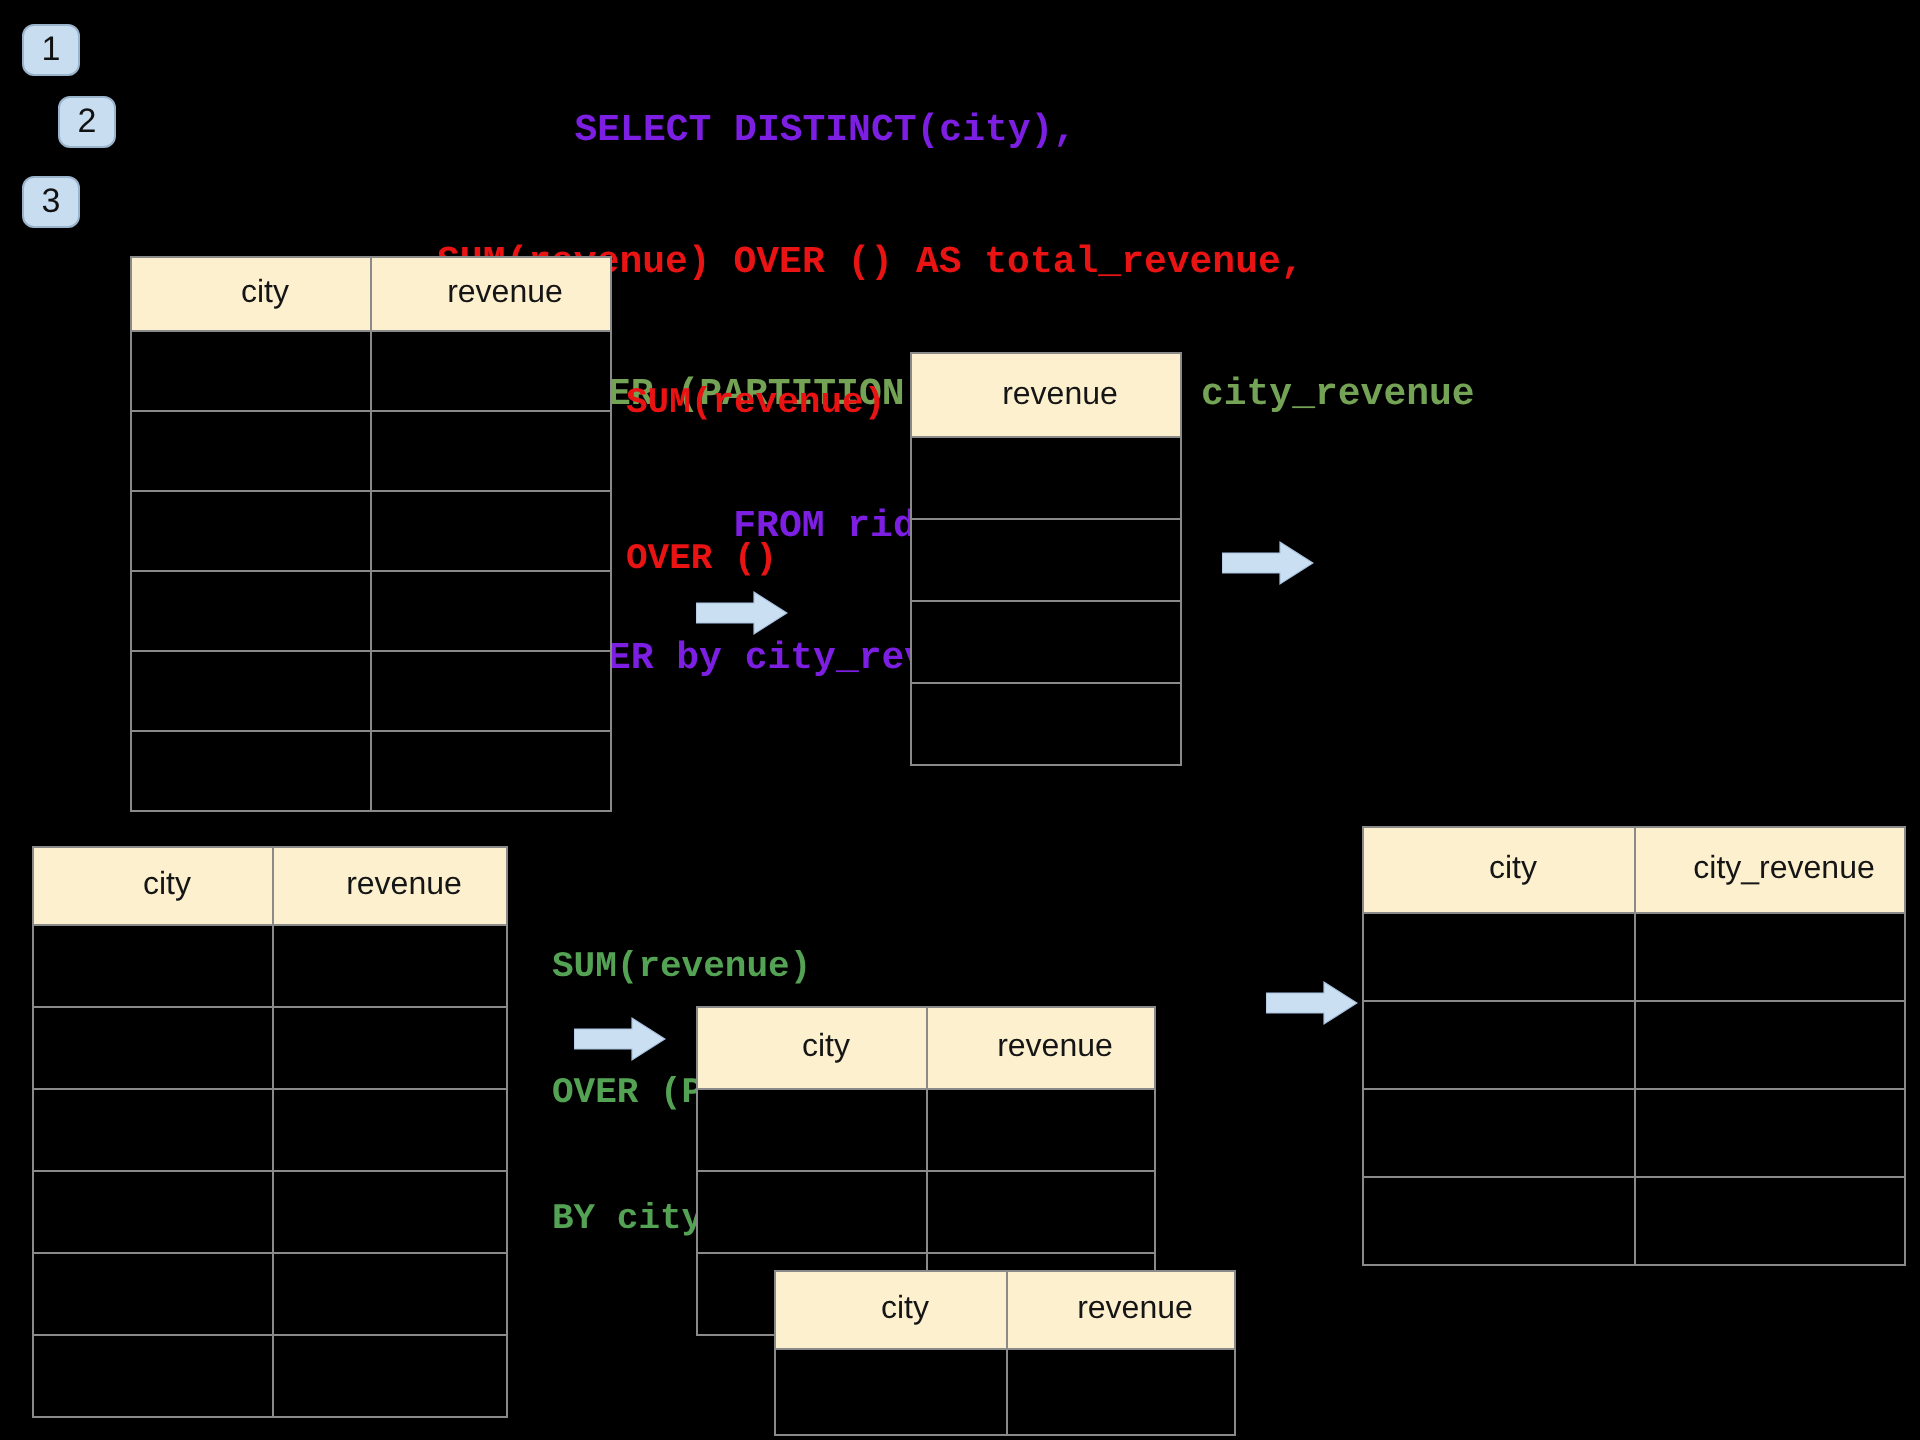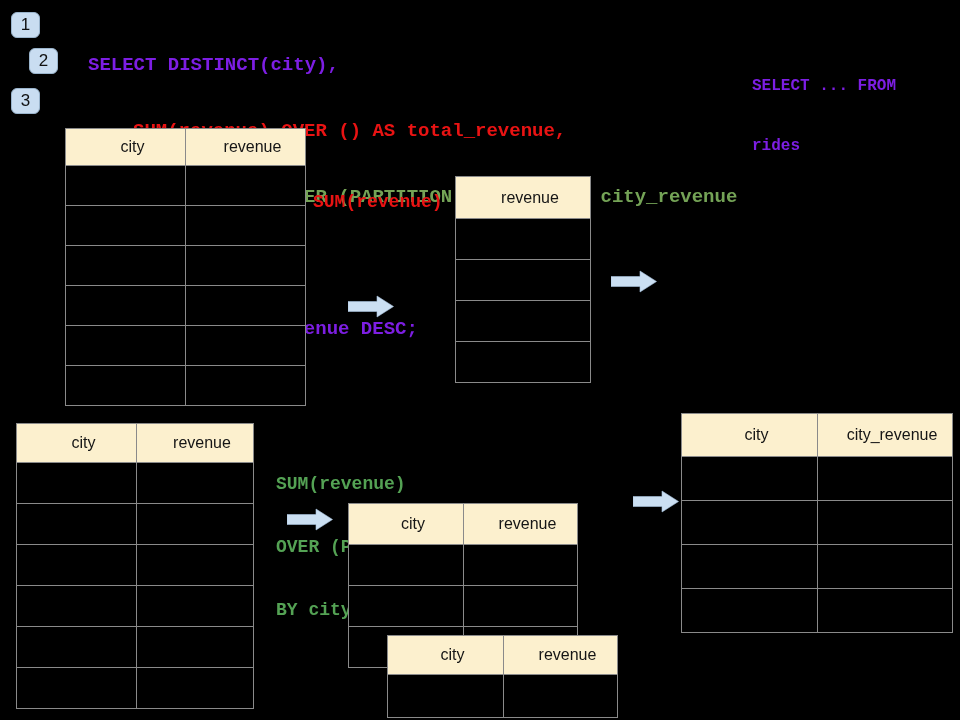--- a/index.html
+++ b/index.html
@@ -15,21 +15,21 @@
   .badge{position:absolute; width:29px; height:26px; background:var(--badge-bg);
          border:1px solid var(--badge-border); border-radius:6px;
          display:flex; align-items:center; justify-content:center;
          font:400 17px "Liberation Sans", sans-serif; color:#111;}
   .badge1{left:11px; top:12px;}
   .badge2{left:29px; top:48px;}
   .badge3{left:11px; top:88px;}
 
   
   .code{position:absolute; left:88px; top:10px;
-        font:700 19px "Liberation Mono", monospace; line-height:22px; white-space:pre;}
+        font:700 19px "Liberation Mono", monospace; line-height:22px; white-space:pre;text-align:center;}
   .cl{height:22px;}
   .in2{padding-left:22px;}
   .in4{padding-left:45px;}
   .c-purple{color:var(--purple);}
   .c-red{color:var(--red);}
   .c-green{color:var(--green-muted);}
 
   
   .sidenote{position:absolute; left:752px; top:36px;
             font:700 16px "Liberation Mono", monospace; line-height:20px;
@@ -74,27 +74,24 @@
   <div class="badge badge3">3</div>
 
   <div class="code">
     <div class="cl c-purple">SELECT DISTINCT(city),</div>
     <div class="cl c-red in4">SUM(revenue) OVER () AS total_revenue,</div>
     <div class="cl c-green in4">SUM(revenue) OVER (PARTITION BY city) as city_revenue</div>
     <div class="cl c-purple in2">FROM rides</div>
     <div class="cl c-purple in2">ORDER by city_revenue DESC;</div>
   </div>
 
-  <div class="sidenote">
-    <div>SELECT ... FROM</div>
-    <div>rides</div>
-  </div>
 
   <div class="ann-total">
     <div>SUM(revenue)</div>
+    <div>OVER ()</div>
   </div>
 
   <div class="ann-part">
     <div>SUM(revenue)</div>
     <div>OVER (PARTITION</div>
     <div>BY city)</div>
   </div>
 
   <table class="t1">
     <thead>

